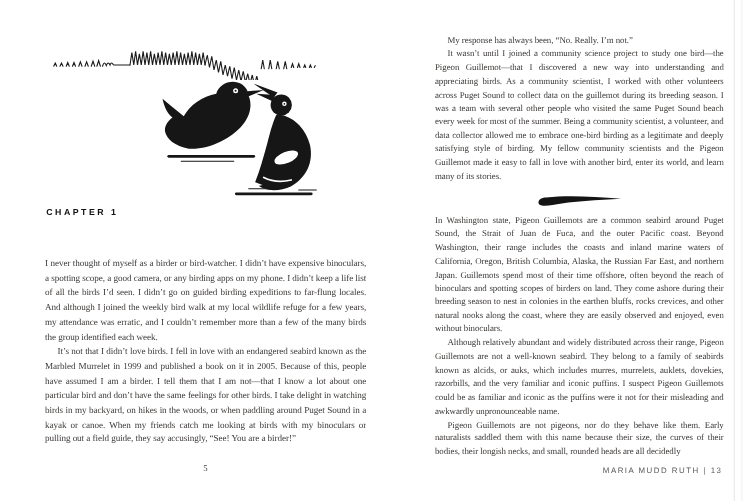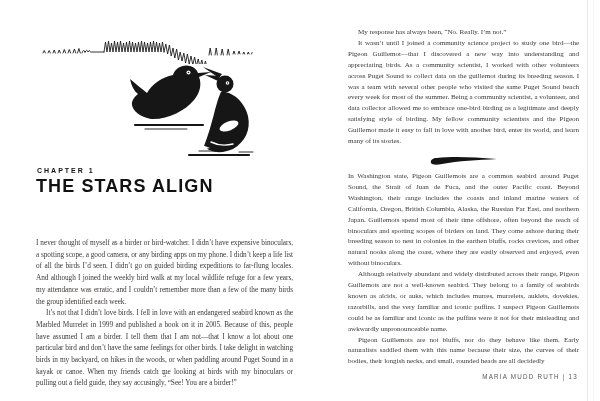--- a/index.html
+++ b/index.html
@@ -30,21 +30,21 @@
     font-weight:bold; font-size:18px; letter-spacing:1.1px; color:#111111;
     white-space:nowrap;
   }
 
   .bodytext { text-align:justify; color:#3d3a38; }
   .bodytext p { margin:0; }
 
   .body-left {
     position:absolute; top:205px; left:0; width:257px;
     font-size:7.3px; line-height:11.7px; letter-spacing:-0.05px;
-    max-height:166px; overflow:hidden;margin-top:32px;
+    max-height:166px; overflow:hidden;
   }
   .body-right {
     position:absolute; top:27px; left:0; width:231px;
     font-size:7.1px; line-height:10.9px; letter-spacing:-0.05px;
     max-height:345px; overflow:hidden;
   }
   .ind { text-indent:10px; }
 
   .divider-wrap { display:block; width:72px; height:13px; margin:6px auto 5px; }
 
@@ -99,21 +99,20 @@
         <path d="M79 82 l8 3 l-9 2 Z" fill="#ffffff"></path>
         <circle cx="104.5" cy="20" r="1.8" fill="#ffffff"></circle>
         <circle cx="104.5" cy="20" r="0.7" fill="#161616"></circle>
         <path d="M66 92 h60" stroke="#161616" stroke-width="2.2" stroke-linecap="round"></path>
         <path d="M76 88 h24" stroke="#161616" stroke-width="0.9" stroke-linecap="round"></path>
         <path d="M116 89 h14" stroke="#161616" stroke-width="0.9" stroke-linecap="round"></path>
       </g>
     </svg>
 
     <div class="kicker">CHAPTER 1</div>
-    <div class="title">THE STARS ALIGN</div>
 
     <div class="bodytext body-left">
       <p>I never thought of myself as a birder or bird-watcher. I didn’t have expensive binoculars, a spotting scope, a good camera, or any birding apps on my phone. I didn’t keep a life list of all the birds I’d seen. I didn’t go on guided birding expeditions to far-flung locales. And although I joined the weekly bird walk at my local wildlife refuge for a few years, my attendance was erratic, and I couldn’t remember more than a few of the many birds the group identified each week.</p>
       <p class="ind">It’s not that I didn’t love birds. I fell in love with an endangered seabird known as the Marbled Murrelet in 1999 and published a book on it in 2005. Because of this, people have assumed I am a birder. I tell them that I am not—that I know a lot about one particular bird and don’t have the same feelings for other birds. I take delight in watching birds in my backyard, on hikes in the woods, or when paddling around Puget Sound in a kayak or canoe. When my friends catch me looking at birds with my binoculars or pulling out a field guide, they say accusingly, “See! You are a birder!”</p>
     </div>
 
     <div class="folio">5</div>
   </div>
 
   <div class="page page-right">
@@ -121,21 +120,21 @@
     <div class="bodytext body-right">
       <p class="ind">My response has always been, “No. Really. I’m not.”</p>
       <p class="ind">It wasn’t until I joined a community science project to study one bird—the Pigeon Guillemot—that I discovered a new way into understanding and appreciating birds. As a community scientist, I worked with other volunteers across Puget Sound to collect data on the guillemot during its breeding season. I was a team with several other people who visited the same Puget Sound beach every week for most of the summer. Being a community scientist, a volunteer, and data collector allowed me to embrace one-bird birding as a legitimate and deeply satisfying style of birding. My fellow community scientists and the Pigeon Guillemot made it easy to fall in love with another bird, enter its world, and learn many of its stories.</p>
 
       <svg class="divider-wrap" viewBox="0 0 72 13">
         <path d="M3 10 C2 7 5 5 9 5 C25 3 45 4 69 6 C50 7 30 8 14 11 C9 12 4 12 3 10 Z" fill="#141414"></path>
       </svg>
 
       <p>In Washington state, Pigeon Guillemots are a common seabird around Puget Sound, the Strait of Juan de Fuca, and the outer Pacific coast. Beyond Washington, their range includes the coasts and inland marine waters of California, Oregon, British Columbia, Alaska, the Russian Far East, and northern Japan. Guillemots spend most of their time offshore, often beyond the reach of binoculars and spotting scopes of birders on land. They come ashore during their breeding season to nest in colonies in the earthen bluffs, rocks crevices, and other natural nooks along the coast, where they are easily observed and enjoyed, even without binoculars.</p>
       <p class="ind">Although relatively abundant and widely distributed across their range, Pigeon Guillemots are not a well-known seabird. They belong to a family of seabirds known as alcids, or auks, which includes murres, murrelets, auklets, dovekies, razorbills, and the very familiar and iconic puffins. I suspect Pigeon Guillemots could be as familiar and iconic as the puffins were it not for their misleading and awkwardly unpronounceable name.</p>
-      <p class="ind">Pigeon Guillemots are not bluffs, nor do they behave like them. Early naturalists saddled them with this name because their size, the curves of their bodies, their longish necks, and small, rounded heads are all decidedly</p>
+      <p class="ind">Pigeon Guillemots are not pigeons, nor do they behave like them. Early naturalists saddled them with this name because their size, the curves of their bodies, their longish necks, and small, rounded heads are all decidedly</p>
     </div>
 
     <div class="footer">
       <span>MARIA MUDD RUTH</span><span class="sep">|</span><span>13</span>
     </div>
   </div>
 
   <div class="edge edge-1"></div>
   <div class="edge edge-2"></div>
 </div>

